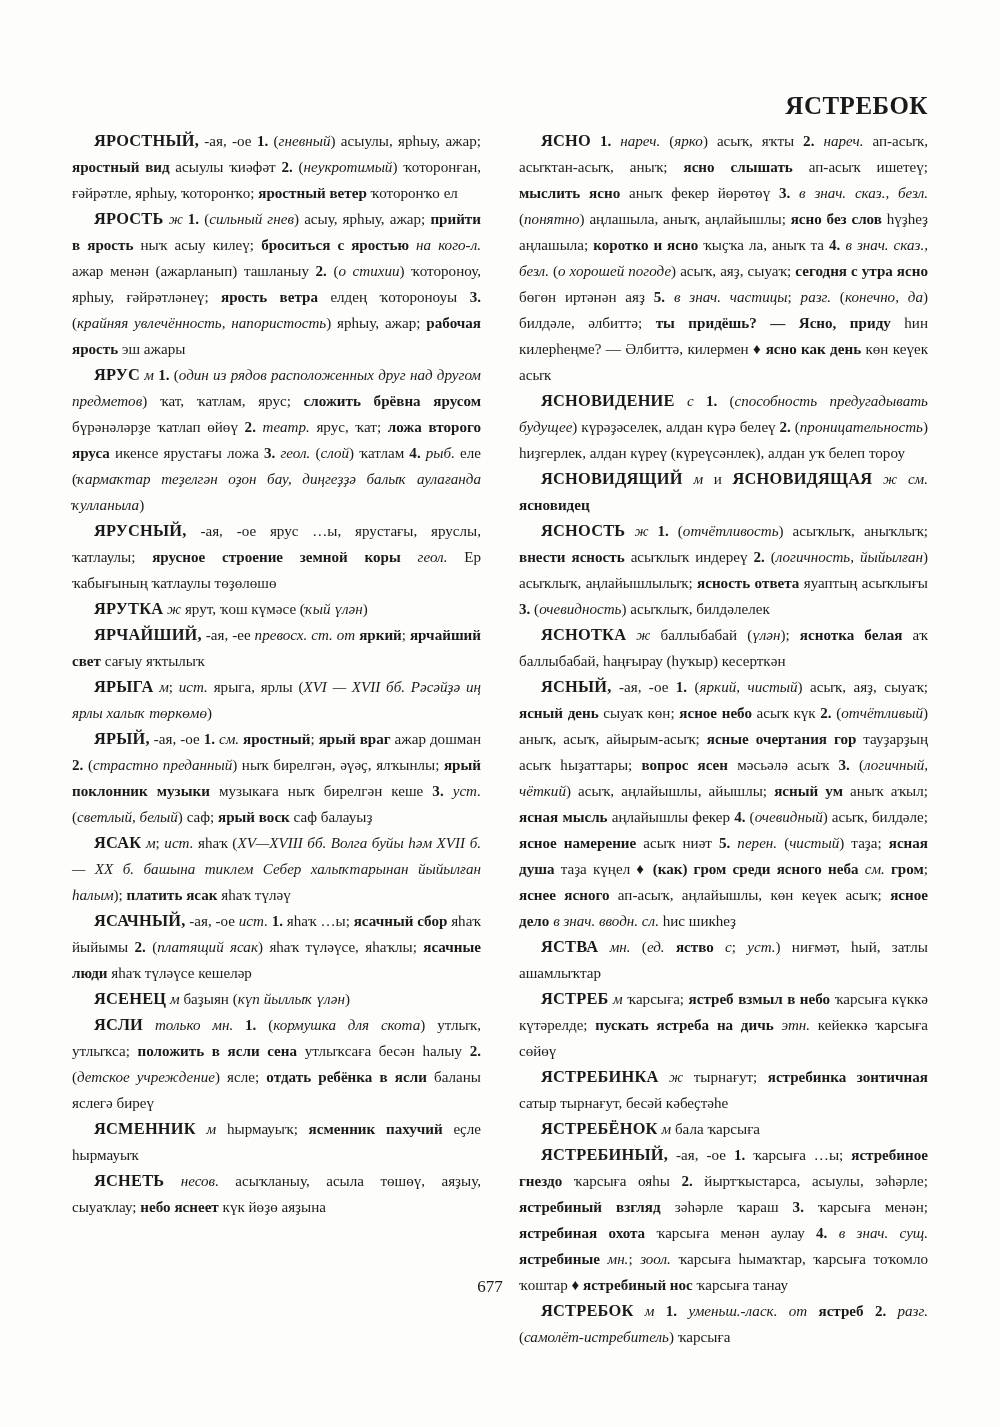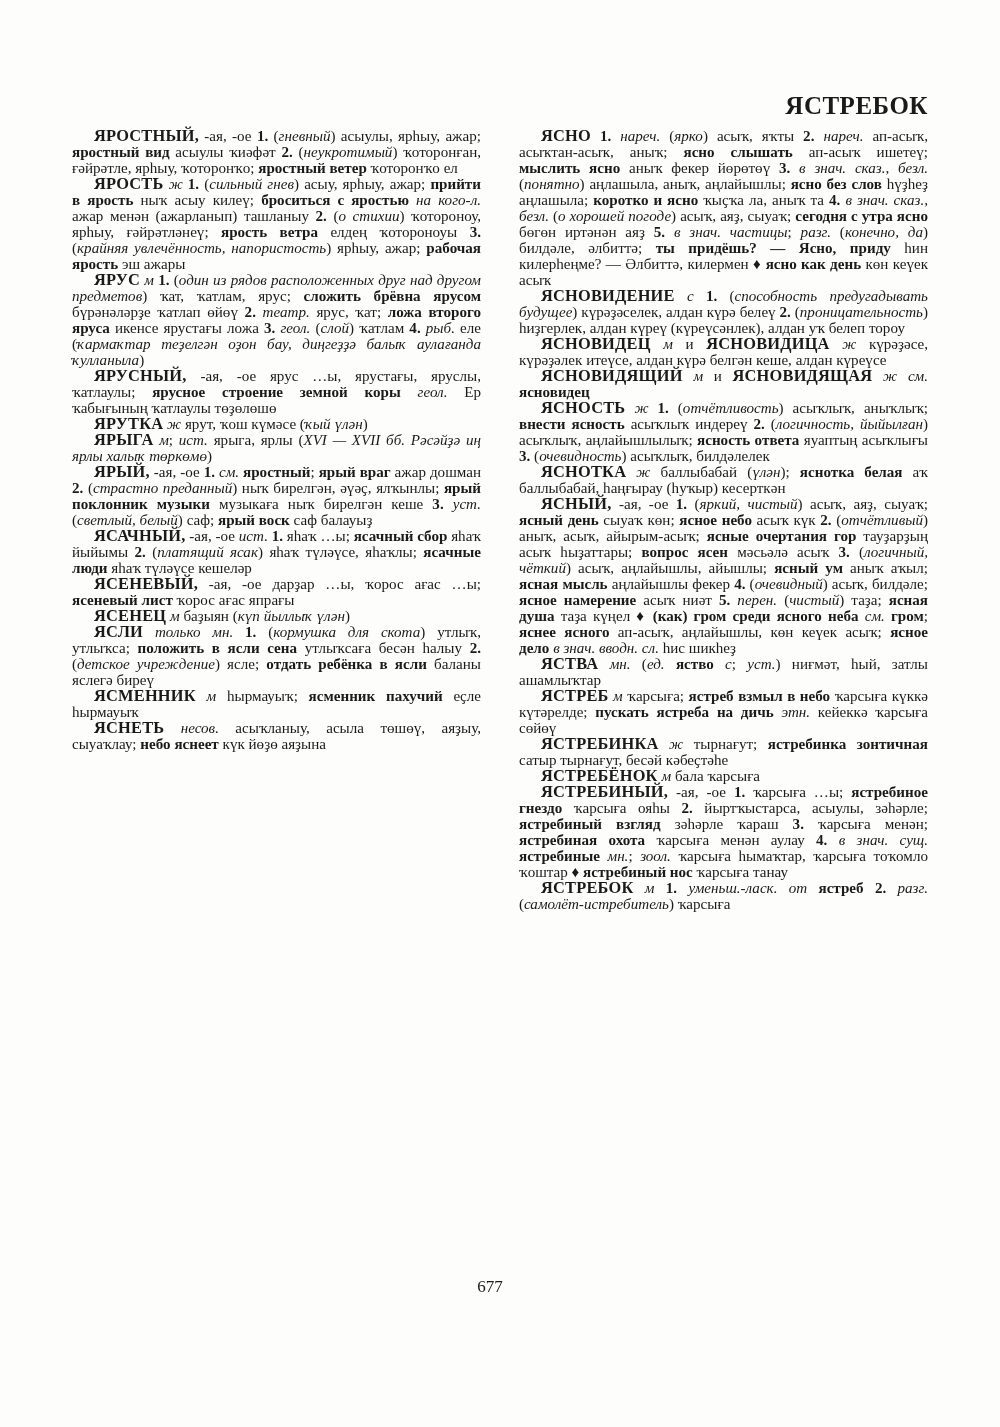--- a/index.html
+++ b/index.html
@@ -33,21 +33,21 @@
     top: 128px;
     left: 72px;
     width: 856px;
     height: 1145px;
     display: flex;
     gap: 38px;
   }
   .column {
     width: 409px;
     font-size: 15.1px;
-    line-height: 16px;
+    line-height: 26px;
     text-align: justify;
     text-justify: inter-word;
     hyphens: manual;
   }
   .entry {
     margin: 0;
     padding: 0;
     text-indent: 22px;
     text-align: justify;
   }
@@ -72,33 +72,33 @@
 
   <div class="running-head">ЯСТРЕБОК</div>
 
   <div class="columns">
     <div class="column" id="col-left">
         <p class="entry"><span class="hw-big">ЯРОСТНЫЙ,</span> -ая, -ое <b>1.</b> (<i>гневный</i>) асыулы, ярһыу, ажар; <b>яростный вид</b> асыулы ҡиәфәт <b>2.</b> (<i>неукротимый</i>) ҡоторонған, ғәйрәтле, ярһыу, ҡоторонҡо; <b>яростный ветер</b> ҡоторонҡо ел</p>
         <p class="entry"><span class="hw-big">ЯРОСТЬ</span> <i>ж</i> <b>1.</b> (<i>сильный гнев</i>) асыу, ярһыу, ажар; <b>прийти в ярость</b> ныҡ асыу килеү; <b>броситься с яростью</b> <i>на кого-л.</i> ажар менән (ажарланып) ташланыу <b>2.</b> (<i>о стихии</i>) ҡотороноу, ярһыу, ғәйрәтләнеү; <b>ярость ветра</b> елдең ҡотороноуы <b>3.</b> (<i>крайняя увлечённость, напористость</i>) ярһыу, ажар; <b>рабочая ярость</b> эш ажары</p>
         <p class="entry"><span class="hw-big">ЯРУС</span> <i>м</i> <b>1.</b> (<i>один из рядов расположенных друг над другом предметов</i>) ҡат, ҡатлам, ярус; <b>сложить брёвна ярусом</b> бүрәнәләрҙе ҡатлап өйөү <b>2.</b> <i>театр.</i> ярус, ҡат; <b>ложа второго яруса</b> икенсе ярустағы ложа <b>3.</b> <i>геол.</i> (<i>слой</i>) ҡатлам <b>4.</b> <i>рыб.</i> еле (<i>ҡармаҡтар теҙелгән оҙон бау, диңгеҙҙә балыҡ аулағанда ҡулланыла</i>)</p>
         <p class="entry"><span class="hw-big">ЯРУСНЫЙ,</span> -ая, -ое ярус …ы, ярустағы, яруслы, ҡатлаулы; <b>ярусное строение земной коры</b> <i>геол.</i> Ер ҡабығының ҡатлаулы төҙөлөшө</p>
         <p class="entry"><span class="hw-big">ЯРУТКА</span> <i>ж</i> ярут, ҡош күмәсе (<i>ҡый үлән</i>)</p>
+        <p class="entry"><span class="hw-big">ЯРЧАЙШИЙ,</span> -ая, -ее <i>превосх. ст. от</i> <b>яркий</b>; <b>ярчайший свет</b> сағыу яҡтылыҡ</p>
         <p class="entry"><span class="hw-big">ЯРЫГА</span> <i>м</i>; <i>ист.</i> ярыга, ярлы (<i>XVI — XVII бб. Рәсәйҙә иң ярлы халыҡ төркөмө</i>)</p>
         <p class="entry"><span class="hw-big">ЯРЫЙ,</span> -ая, -ое <b>1.</b> <i>см.</i> <b>яростный</b>; <b>ярый враг</b> ажар дошман <b>2.</b> (<i>страстно преданный</i>) ныҡ бирелгән, әүәҫ, ялҡынлы; <b>ярый поклонник музыки</b> музыкаға ныҡ бирелгән кеше <b>3.</b> <i>уст.</i> (<i>светлый, белый</i>) саф; <b>ярый воск</b> саф балауыҙ</p>
+        <p class="entry"><span class="hw-big">ЯСАК</span> <i>м</i>; <i>ист.</i> яһаҡ (<i>XV—XVIII бб. Волга буйы һәм XVII б. — XX б. башына тиклем Себер халыҡтарынан йыйылған һалым</i>); <b>платить ясак</b> яһаҡ түләү</p>
         <p class="entry"><span class="hw-big">ЯСАЧНЫЙ,</span> -ая, -ое <i>ист.</i> <b>1.</b> яһаҡ …ы; <b>ясачный сбор</b> яһаҡ йыйымы <b>2.</b> (<i>платящий ясак</i>) яһаҡ түләүсе, яһаҡлы; <b>ясачные люди</b> яһаҡ түләүсе кешеләр</p>
-        <p class="entry"><span class="hw-big">ЯСЕНЕВЫЙ,</span> -ая, -ое дарҙар …ы, ҡорос ағас …ы; <b>ясеневый лист</b> ҡорос ағас япрағы</p>
         <p class="entry"><span class="hw-big">ЯСЕНЕЦ</span> <i>м</i> баҙыян (<i>күп йыллыҡ үлән</i>)</p>
         <p class="entry"><span class="hw-big">ЯСЛИ</span> <i>только мн.</i> <b>1.</b> (<i>кормушка для скота</i>) утлыҡ, утлыҡса; <b>положить в ясли сена</b> утлыҡсаға бесән һалыу <b>2.</b> (<i>детское учреждение</i>) ясле; <b>отдать ребёнка в ясли</b> баланы яслегә биреү</p>
         <p class="entry"><span class="hw-big">ЯСМЕННИК</span> <i>м</i> һырмауыҡ; <b>ясменник пахучий</b> еҫле һырмауыҡ</p>
         <p class="entry"><span class="hw-big">ЯСНЕТЬ</span> <i>несов.</i> асыҡланыу, асыла төшөү, аяҙыу, сыуаҡлау; <b>небо яснеет</b> күк йөҙө аяҙына</p>
       </div>
     <div class="column" id="col-right">
         <p class="entry"><span class="hw-big">ЯСНО</span> <b>1.</b> <i>нареч.</i> (<i>ярко</i>) асыҡ, яҡты <b>2.</b> <i>нареч.</i> ап-асыҡ, асыҡтан-асыҡ, аныҡ; <b>ясно слышать</b> ап-асыҡ ишетеү; <b>мыслить ясно</b> аныҡ фекер йөрөтөү <b>3.</b> <i>в знач. сказ., безл.</i> (<i>понятно</i>) аңлашыла, аныҡ, аңлайышлы; <b>ясно без слов</b> һүҙһеҙ аңлашыла; <b>коротко и ясно</b> ҡыҫҡа ла, аныҡ та <b>4.</b> <i>в знач. сказ., безл.</i> (<i>о хорошей погоде</i>) асыҡ, аяҙ, сыуаҡ; <b>сегодня с утра ясно</b> бөгөн иртәнән аяҙ <b>5.</b> <i>в знач. частицы</i>; <i>разг.</i> (<i>конечно, да</i>) билдәле, әлбиттә; <b>ты придёшь? — Ясно, приду</b> һин килерһеңме? — Әлбиттә, килермен ♦ <b>ясно как день</b> көн кеүек асыҡ</p>
         <p class="entry"><span class="hw-big">ЯСНОВИДЕНИЕ</span> <i>с</i> <b>1.</b> (<i>способность предугадывать будущее</i>) күрәҙәселек, алдан күрә белеү <b>2.</b> (<i>проницательность</i>) һиҙгерлек, алдан күреү (күреүсәнлек), алдан уҡ белеп тороу</p>
-        <p class="entry"><span class="hw-big">ЯСНОВИДЕЦ</span> <i>м</i> и <span class="hw-big">ЯСНОВИДИЦА</span> <i>ж</i> күрәҙәсе, күрәҙәлек итеүсе, алдан күрә белгән кеше, алдан күреүсе</p>
         <p class="entry"><span class="hw-big">ЯСНОВИДЯЩИЙ</span> <i>м</i> и <span class="hw-big">ЯСНОВИДЯЩАЯ</span> <i>ж</i> <i>см.</i> <b>ясновидец</b></p>
         <p class="entry"><span class="hw-big">ЯСНОСТЬ</span> <i>ж</i> <b>1.</b> (<i>отчётливость</i>) асыҡлыҡ, аныҡлыҡ; <b>внести ясность</b> асыҡлыҡ индереү <b>2.</b> (<i>логичность, йыйылған</i>) асыҡлыҡ, аңлайышлылыҡ; <b>ясность ответа</b> яуаптың асыҡлығы <b>3.</b> (<i>очевидность</i>) асыҡлыҡ, билдәлелек</p>
         <p class="entry"><span class="hw-big">ЯСНОТКА</span> <i>ж</i> баллыбабай (<i>үлән</i>); <b>яснотка белая</b> аҡ баллыбабай, һаңғырау (һуҡыр) кесерткән</p>
         <p class="entry"><span class="hw-big">ЯСНЫЙ,</span> -ая, -ое <b>1.</b> (<i>яркий, чистый</i>) асыҡ, аяҙ, сыуаҡ; <b>ясный день</b> сыуаҡ көн; <b>ясное небо</b> асыҡ күк <b>2.</b> (<i>отчётливый</i>) аныҡ, асыҡ, айырым-асыҡ; <b>ясные очертания гор</b> тауҙарҙың асыҡ һыҙаттары; <b>вопрос ясен</b> мәсьәлә асыҡ <b>3.</b> (<i>логичный, чёткий</i>) асыҡ, аңлайышлы, айышлы; <b>ясный ум</b> аныҡ аҡыл; <b>ясная мысль</b> аңлайышлы фекер <b>4.</b> (<i>очевидный</i>) асыҡ, билдәле; <b>ясное намерение</b> асыҡ ниәт <b>5.</b> <i>перен.</i> (<i>чистый</i>) таҙа; <b>ясная душа</b> таҙа күңел ♦ <b>(как) гром среди ясного неба</b> <i>см.</i> <b>гром</b>; <b>яснее ясного</b> ап-асыҡ, аңлайышлы, көн кеүек асыҡ; <b>ясное дело</b> <i>в знач. вводн. сл.</i> һис шикһеҙ</p>
         <p class="entry"><span class="hw-big">ЯСТВА</span> <i>мн.</i> (<i>ед.</i> <b>яство</b> <i>с</i>; <i>уст.</i>) ниғмәт, һый, затлы ашамлыҡтар</p>
         <p class="entry"><span class="hw-big">ЯСТРЕБ</span> <i>м</i> ҡарсыға; <b>ястреб взмыл в небо</b> ҡарсыға күккә күтәрелде; <b>пускать ястреба на дичь</b> <i>этн.</i> кейеккә ҡарсыға сөйөү</p>
         <p class="entry"><span class="hw-big">ЯСТРЕБИНКА</span> <i>ж</i> тырнағут; <b>ястребинка зонтичная</b> сатыр тырнағут, бесәй кәбеҫтәһе</p>
         <p class="entry"><span class="hw-big">ЯСТРЕБЁНОК</span> <i>м</i> бала ҡарсыға</p>
         <p class="entry"><span class="hw-big">ЯСТРЕБИНЫЙ,</span> -ая, -ое <b>1.</b> ҡарсыға …ы; <b>ястребиное гнездо</b> ҡарсыға ояһы <b>2.</b> йыртҡыстарса, асыулы, зәһәрле; <b>ястребиный взгляд</b> зәһәрле ҡараш <b>3.</b> ҡарсыға менән; <b>ястребиная охота</b> ҡарсыға менән аулау <b>4.</b> <i>в знач. сущ.</i> <b>ястребиные</b> <i>мн.</i>; <i>зоол.</i> ҡарсыға һымаҡтар, ҡарсыға тоҡомло ҡоштар ♦ <b>ястребиный нос</b> ҡарсыға танау</p>
         <p class="entry"><span class="hw-big">ЯСТРЕБОК</span> <i>м</i> <b>1.</b> <i>уменьш.-ласк. от</i> <b>ястреб</b> <b>2.</b> <i>разг.</i> (<i>самолёт-истребитель</i>) ҡарсыға</p>

